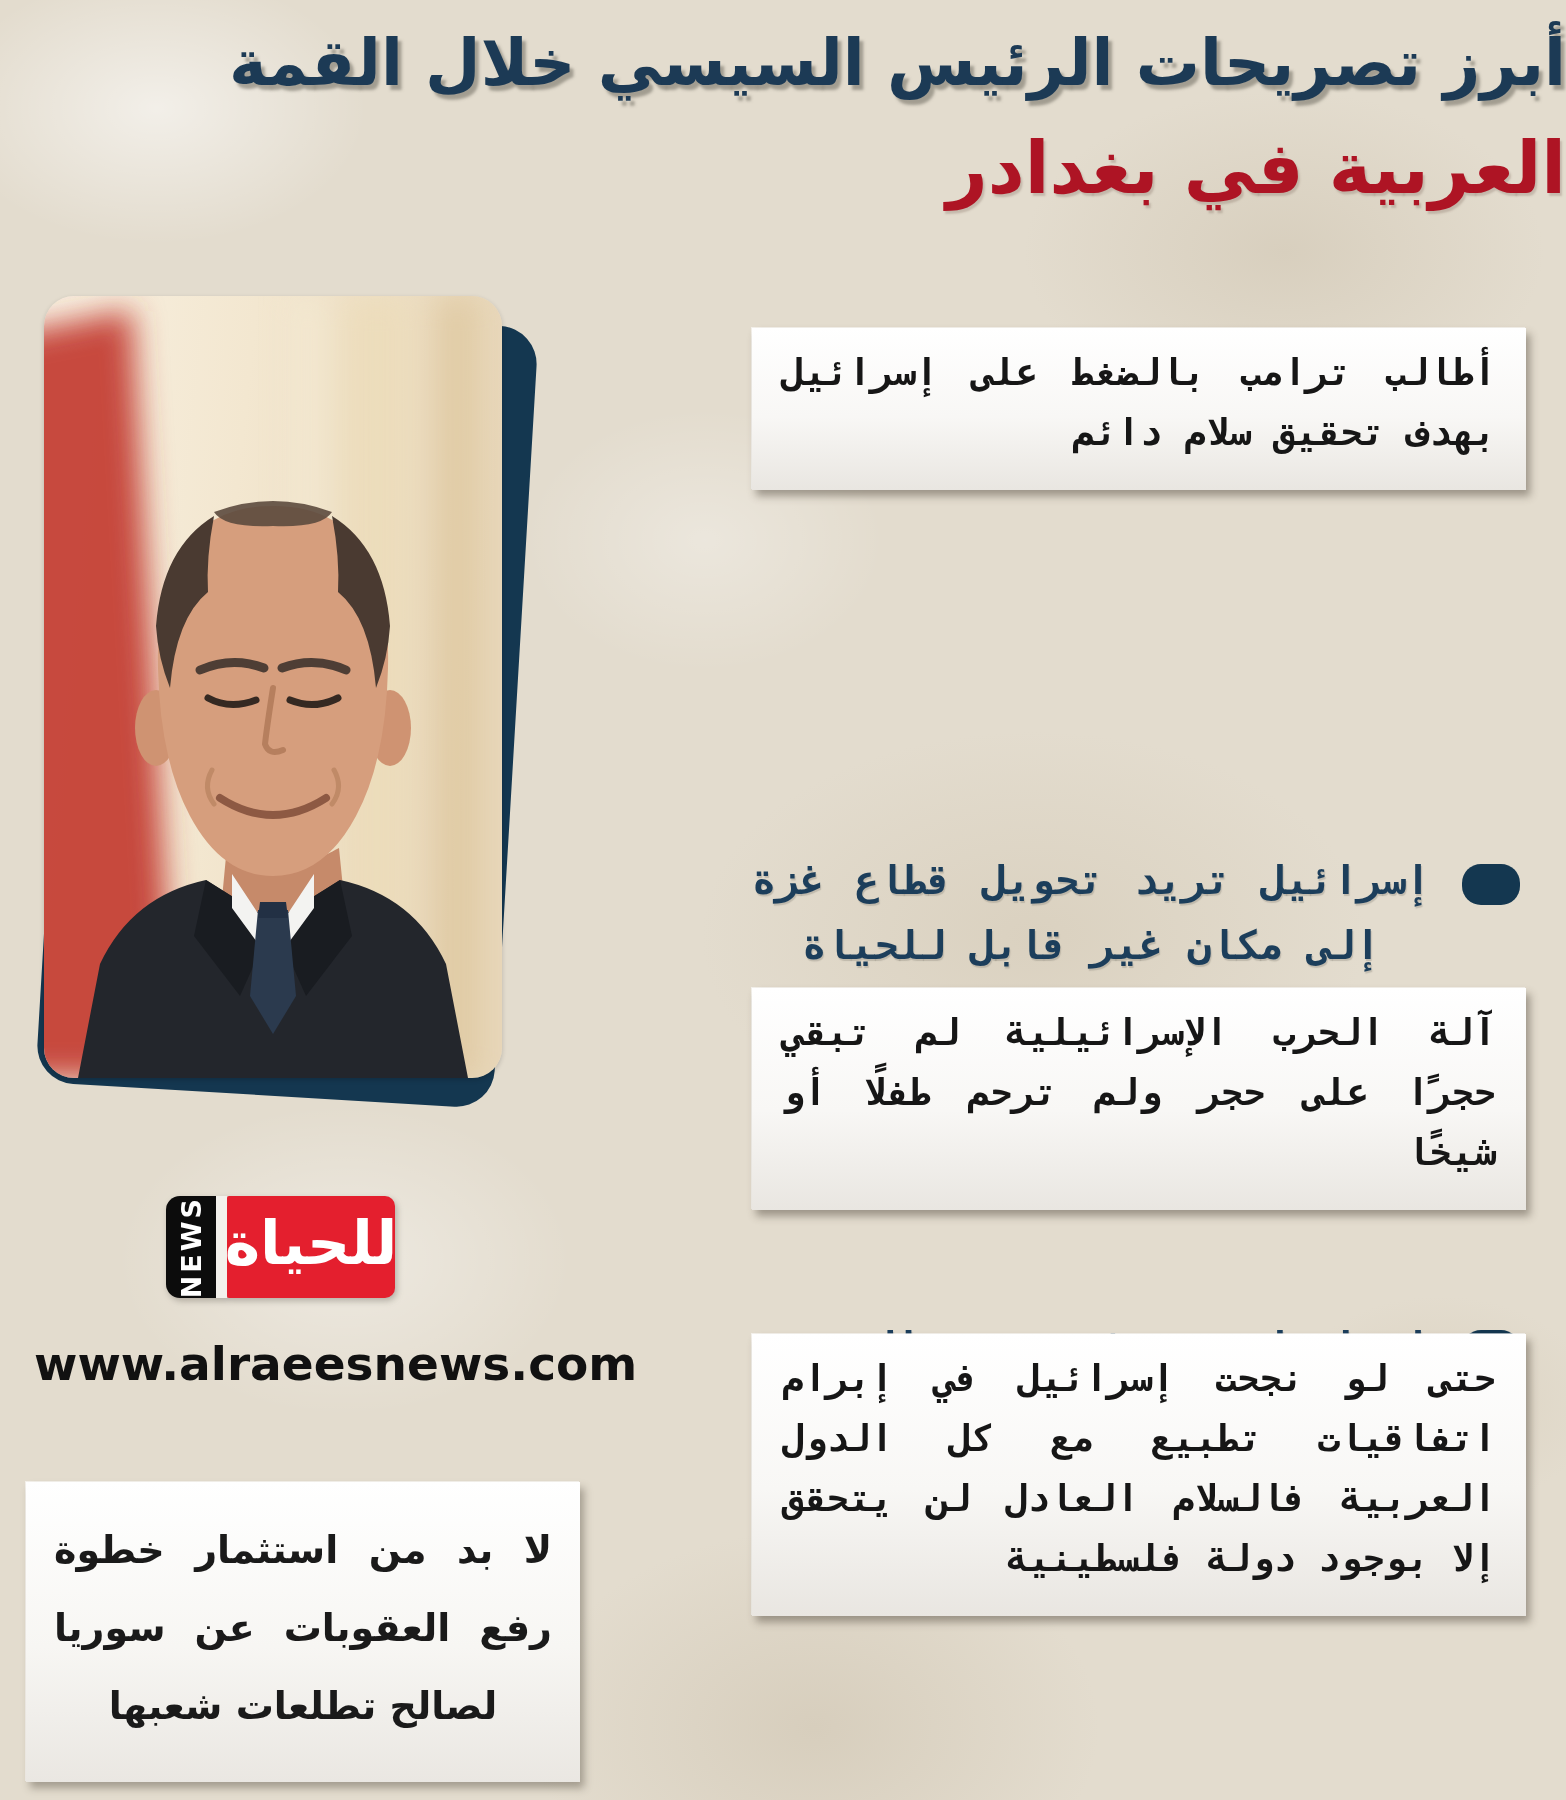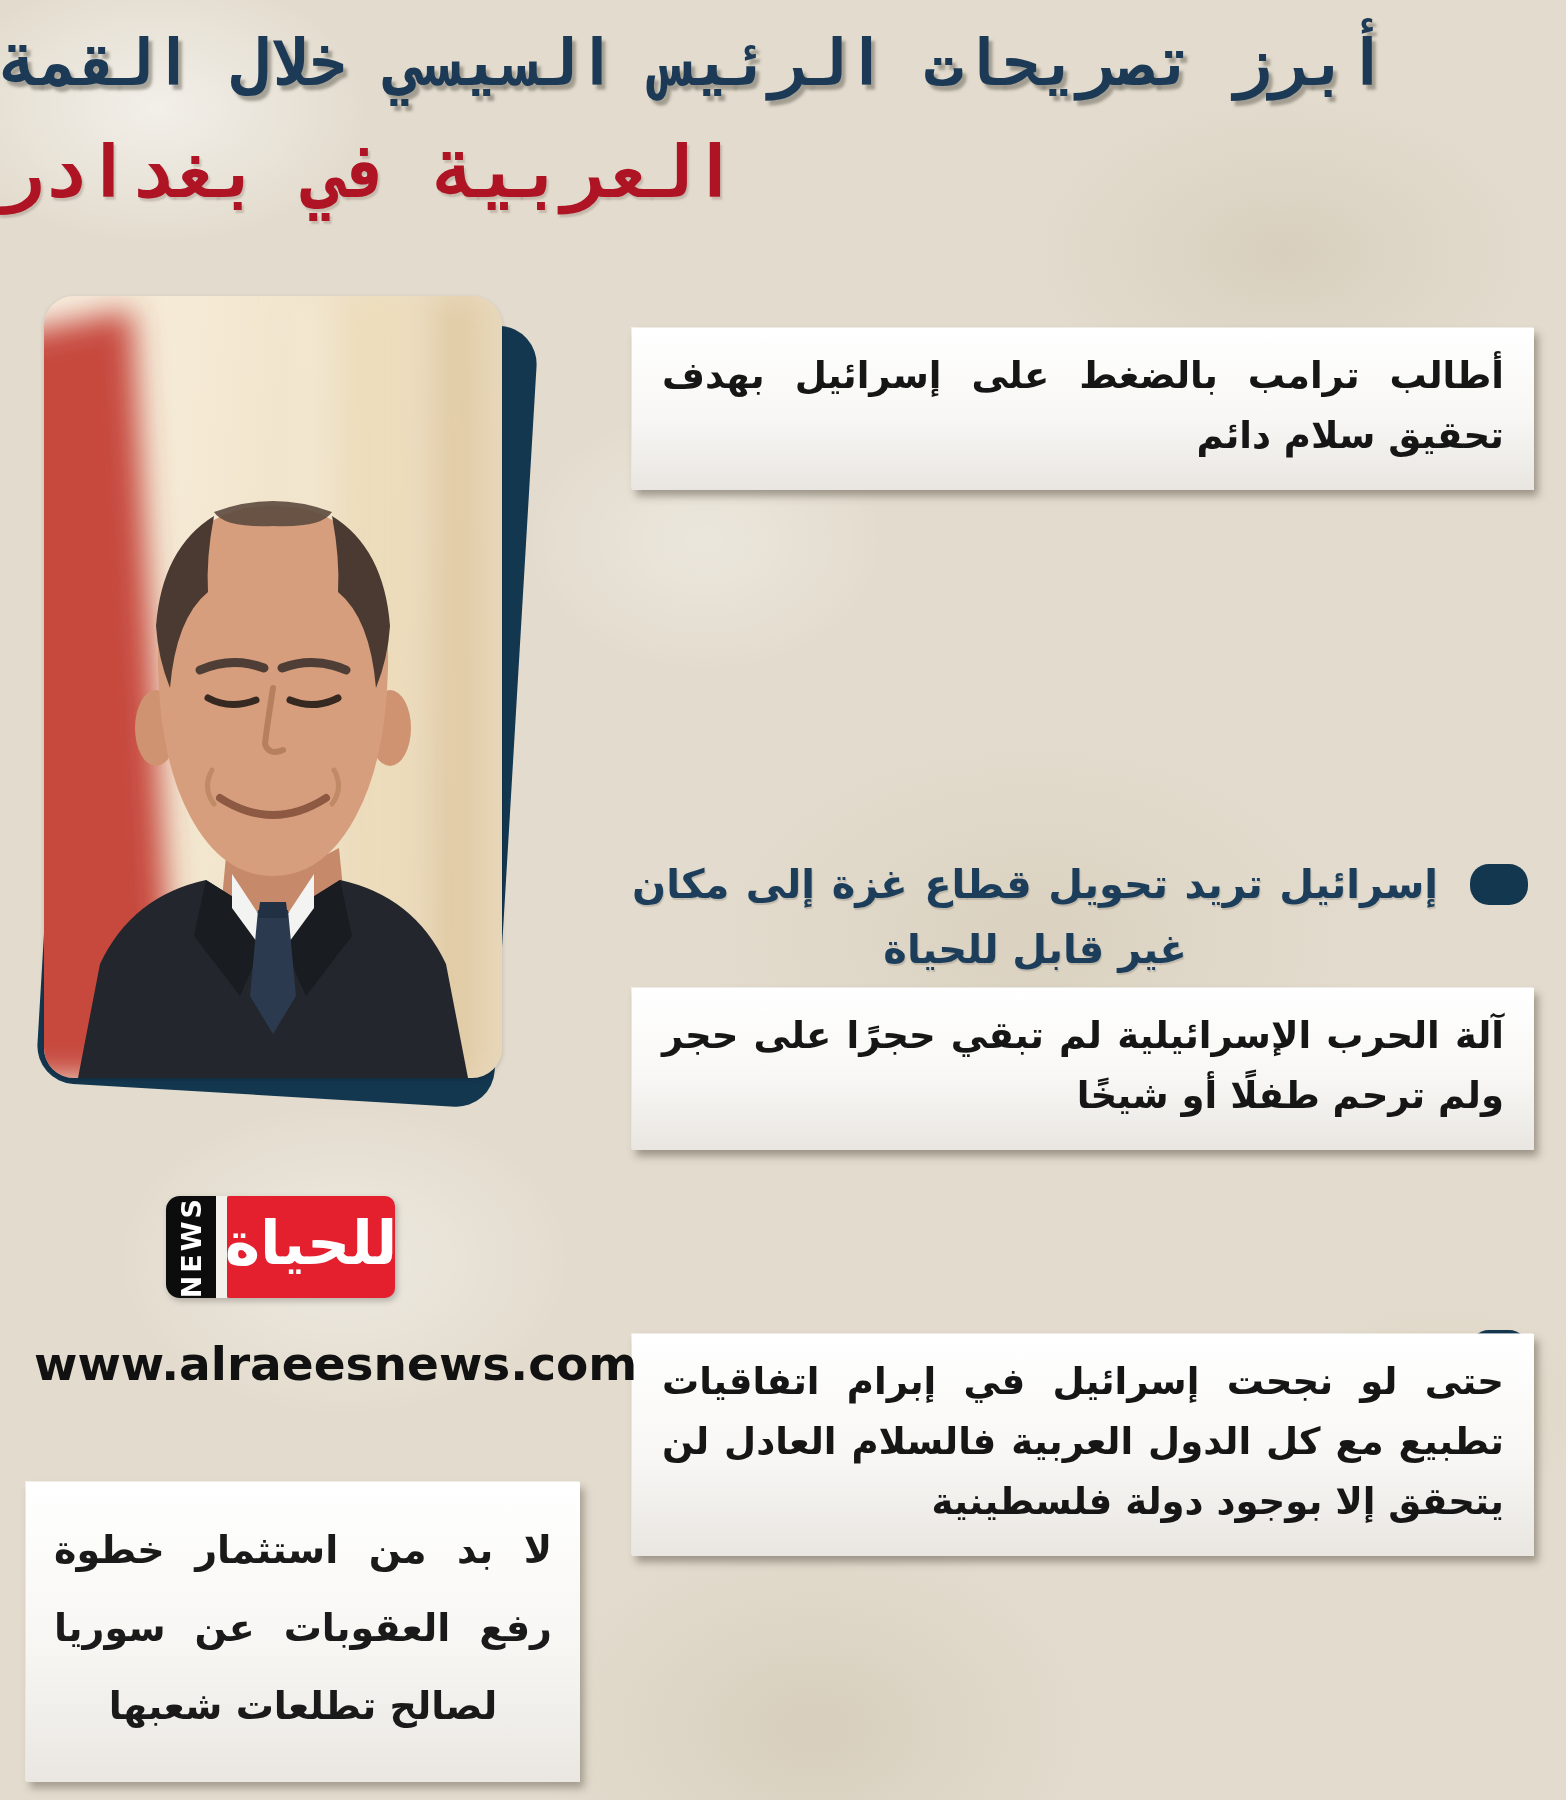--- a/index.html
+++ b/index.html
@@ -17,35 +17,35 @@
       radial-gradient(ellipse 340px 220px at 10% 6%, rgba(255,255,255,.55), transparent 62%),
       radial-gradient(ellipse 420px 260px at 82% 14%, rgba(198,186,164,.38), transparent 62%),
       radial-gradient(ellipse 520px 320px at 66% 52%, rgba(206,194,172,.42), transparent 64%),
       radial-gradient(ellipse 380px 260px at 22% 70%, rgba(255,255,255,.38), transparent 60%),
       radial-gradient(ellipse 300px 220px at 45% 30%, rgba(255,255,255,.30), transparent 60%),
       radial-gradient(ellipse 460px 320px at 52% 96%, rgba(197,185,163,.40), transparent 62%),
       radial-gradient(ellipse 260px 180px at 92% 78%, rgba(210,199,178,.45), transparent 60%);
   }
 
   
-  .title{position:absolute;top:26px;left:0;right:0;text-align:left;font-family:Liberation Mono, monospace;}
+  .title{position:absolute;top:26px;left:0;right:0;text-align:right;}
   .title-line1{
     display:block;white-space:nowrap;
     font-size:64px;font-weight:bold;color:#1c3a55;
     text-shadow:4px 5px 3px rgba(110,105,95,.55);
     letter-spacing:-1px;
   }
   .title-line2{
     display:block;margin-top:26px;
     font-size:72px;font-weight:bold;color:#ae1424;
     text-shadow:2px 3px 2px rgba(140,120,110,.35);
   }
 
   
-  .quote{position:absolute;right:32px;width:902px;box-sizing:border-box;}
+  .quote{position:absolute;right:40px;width:774px;box-sizing:border-box;font-family:Liberation Mono, monospace;}
   .quote-box{
     background:linear-gradient(180deg,#ffffff 0%,#f8f7f5 55%,#e9e6e1 100%);
     box-shadow:4px 6px 8px rgba(70,62,50,.45), -1px -1px 0 rgba(255,255,255,.6);
     padding:18px 30px 24px;
     font-size:37px;font-weight:bold;color:#161616;
     line-height:1.62;text-align:justify;
   }
   .quote-item{
     padding-right:96px;position:relative;
     font-size:40px;font-weight:bold;color:#1c3e5b;

